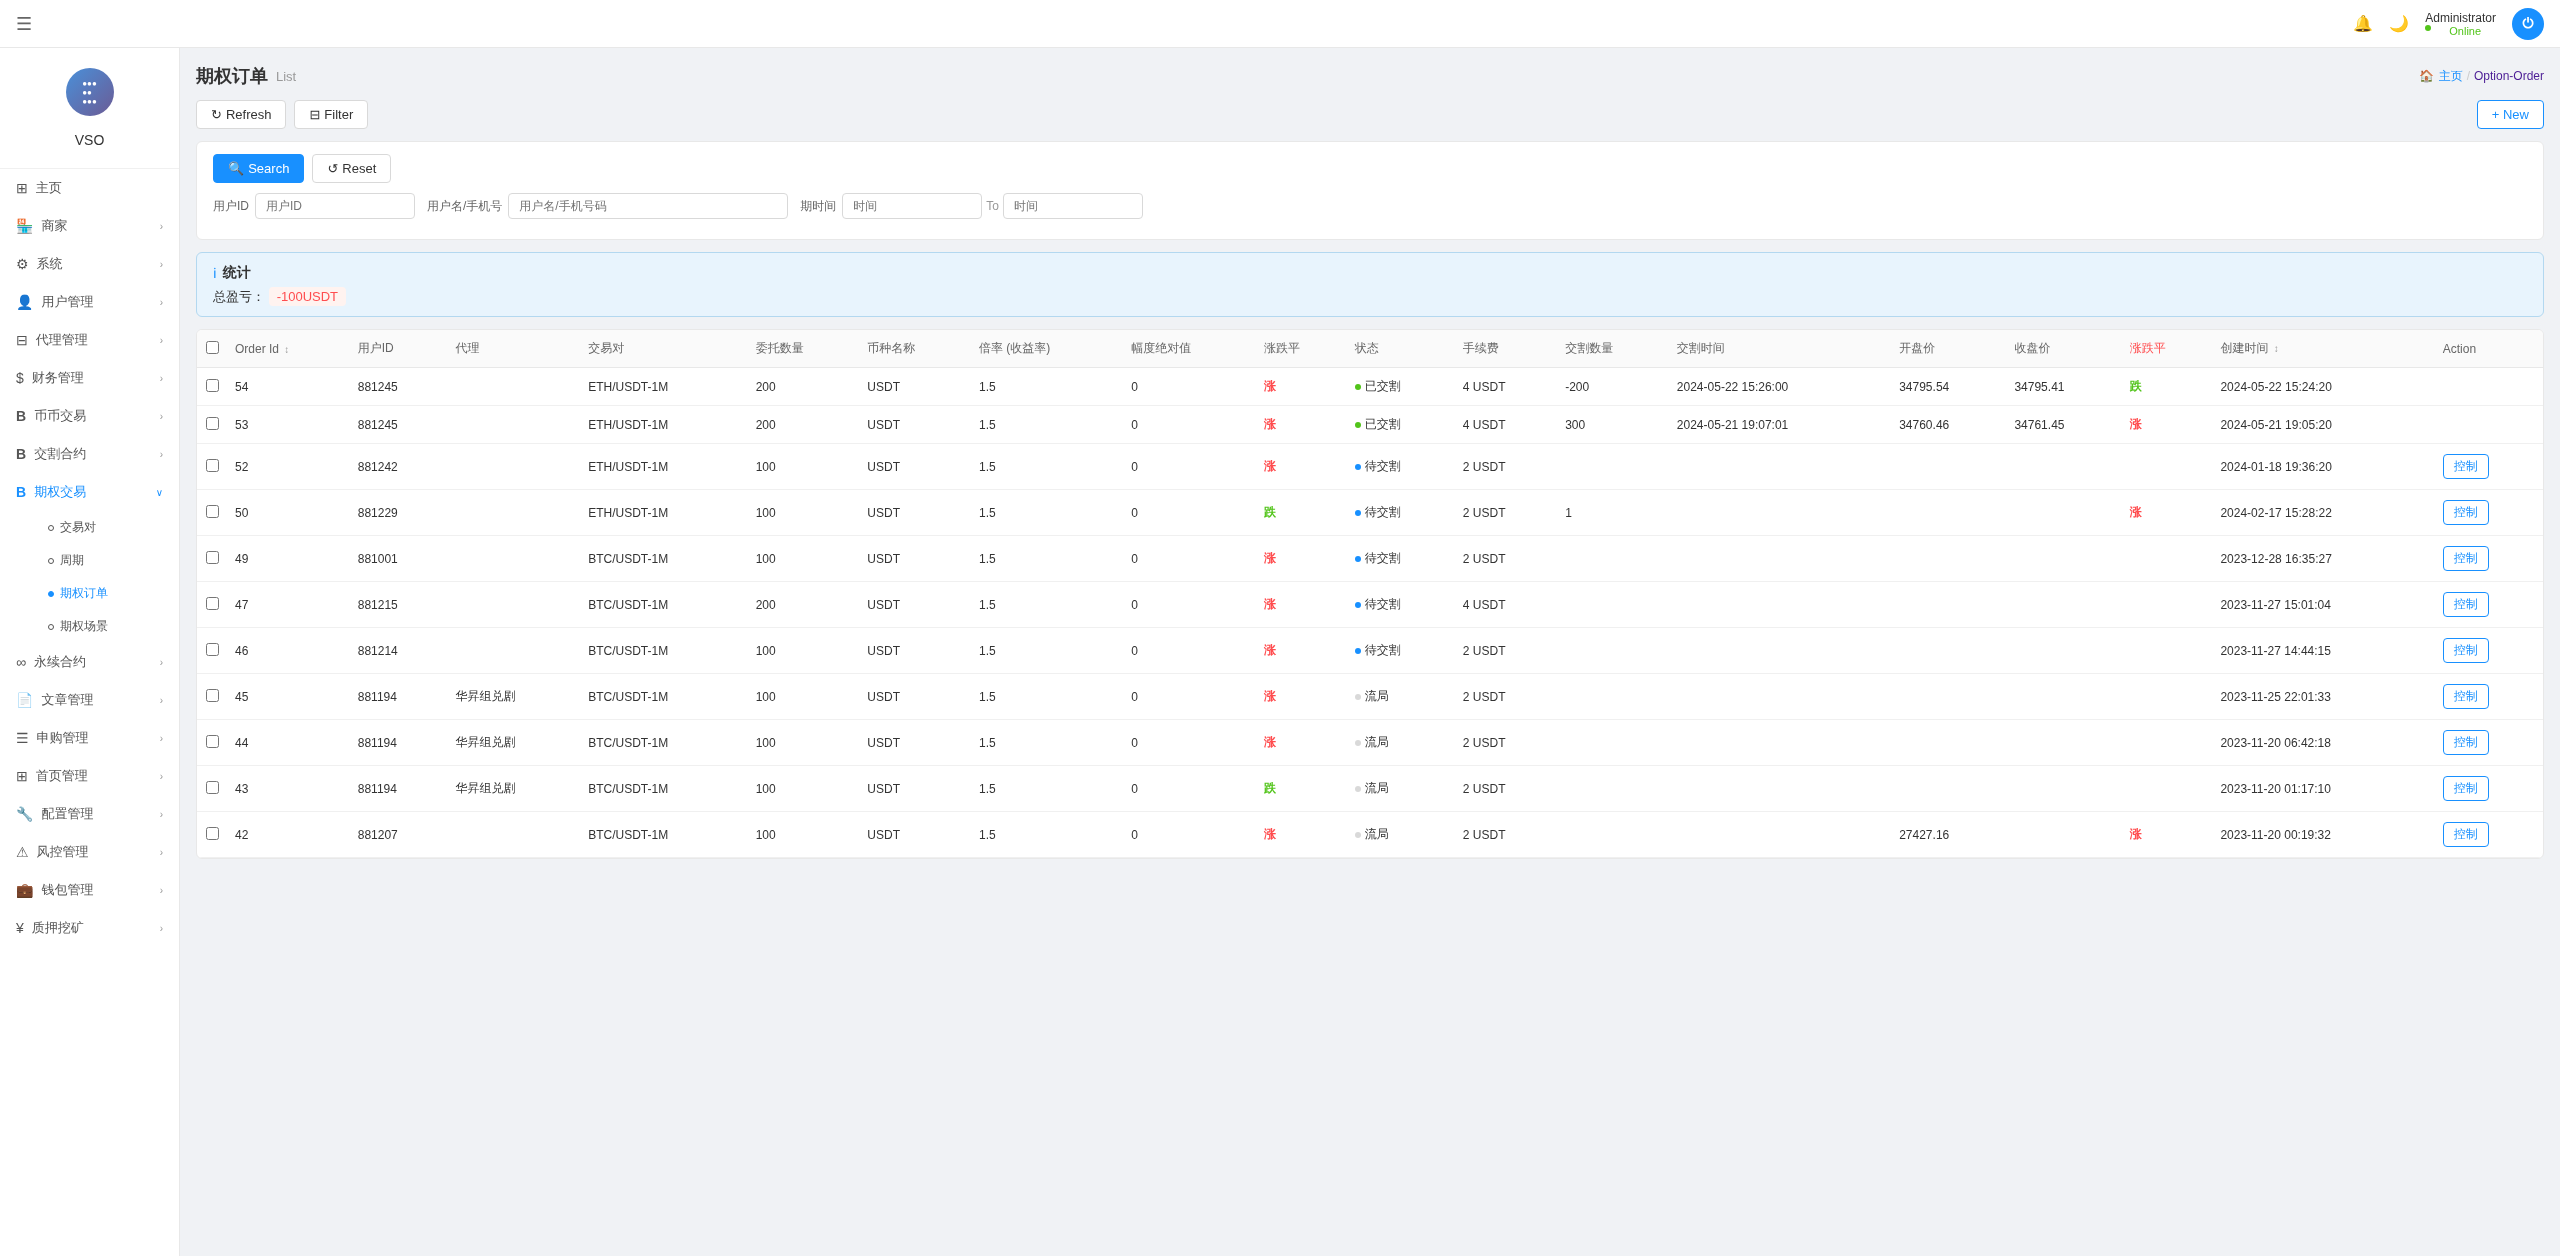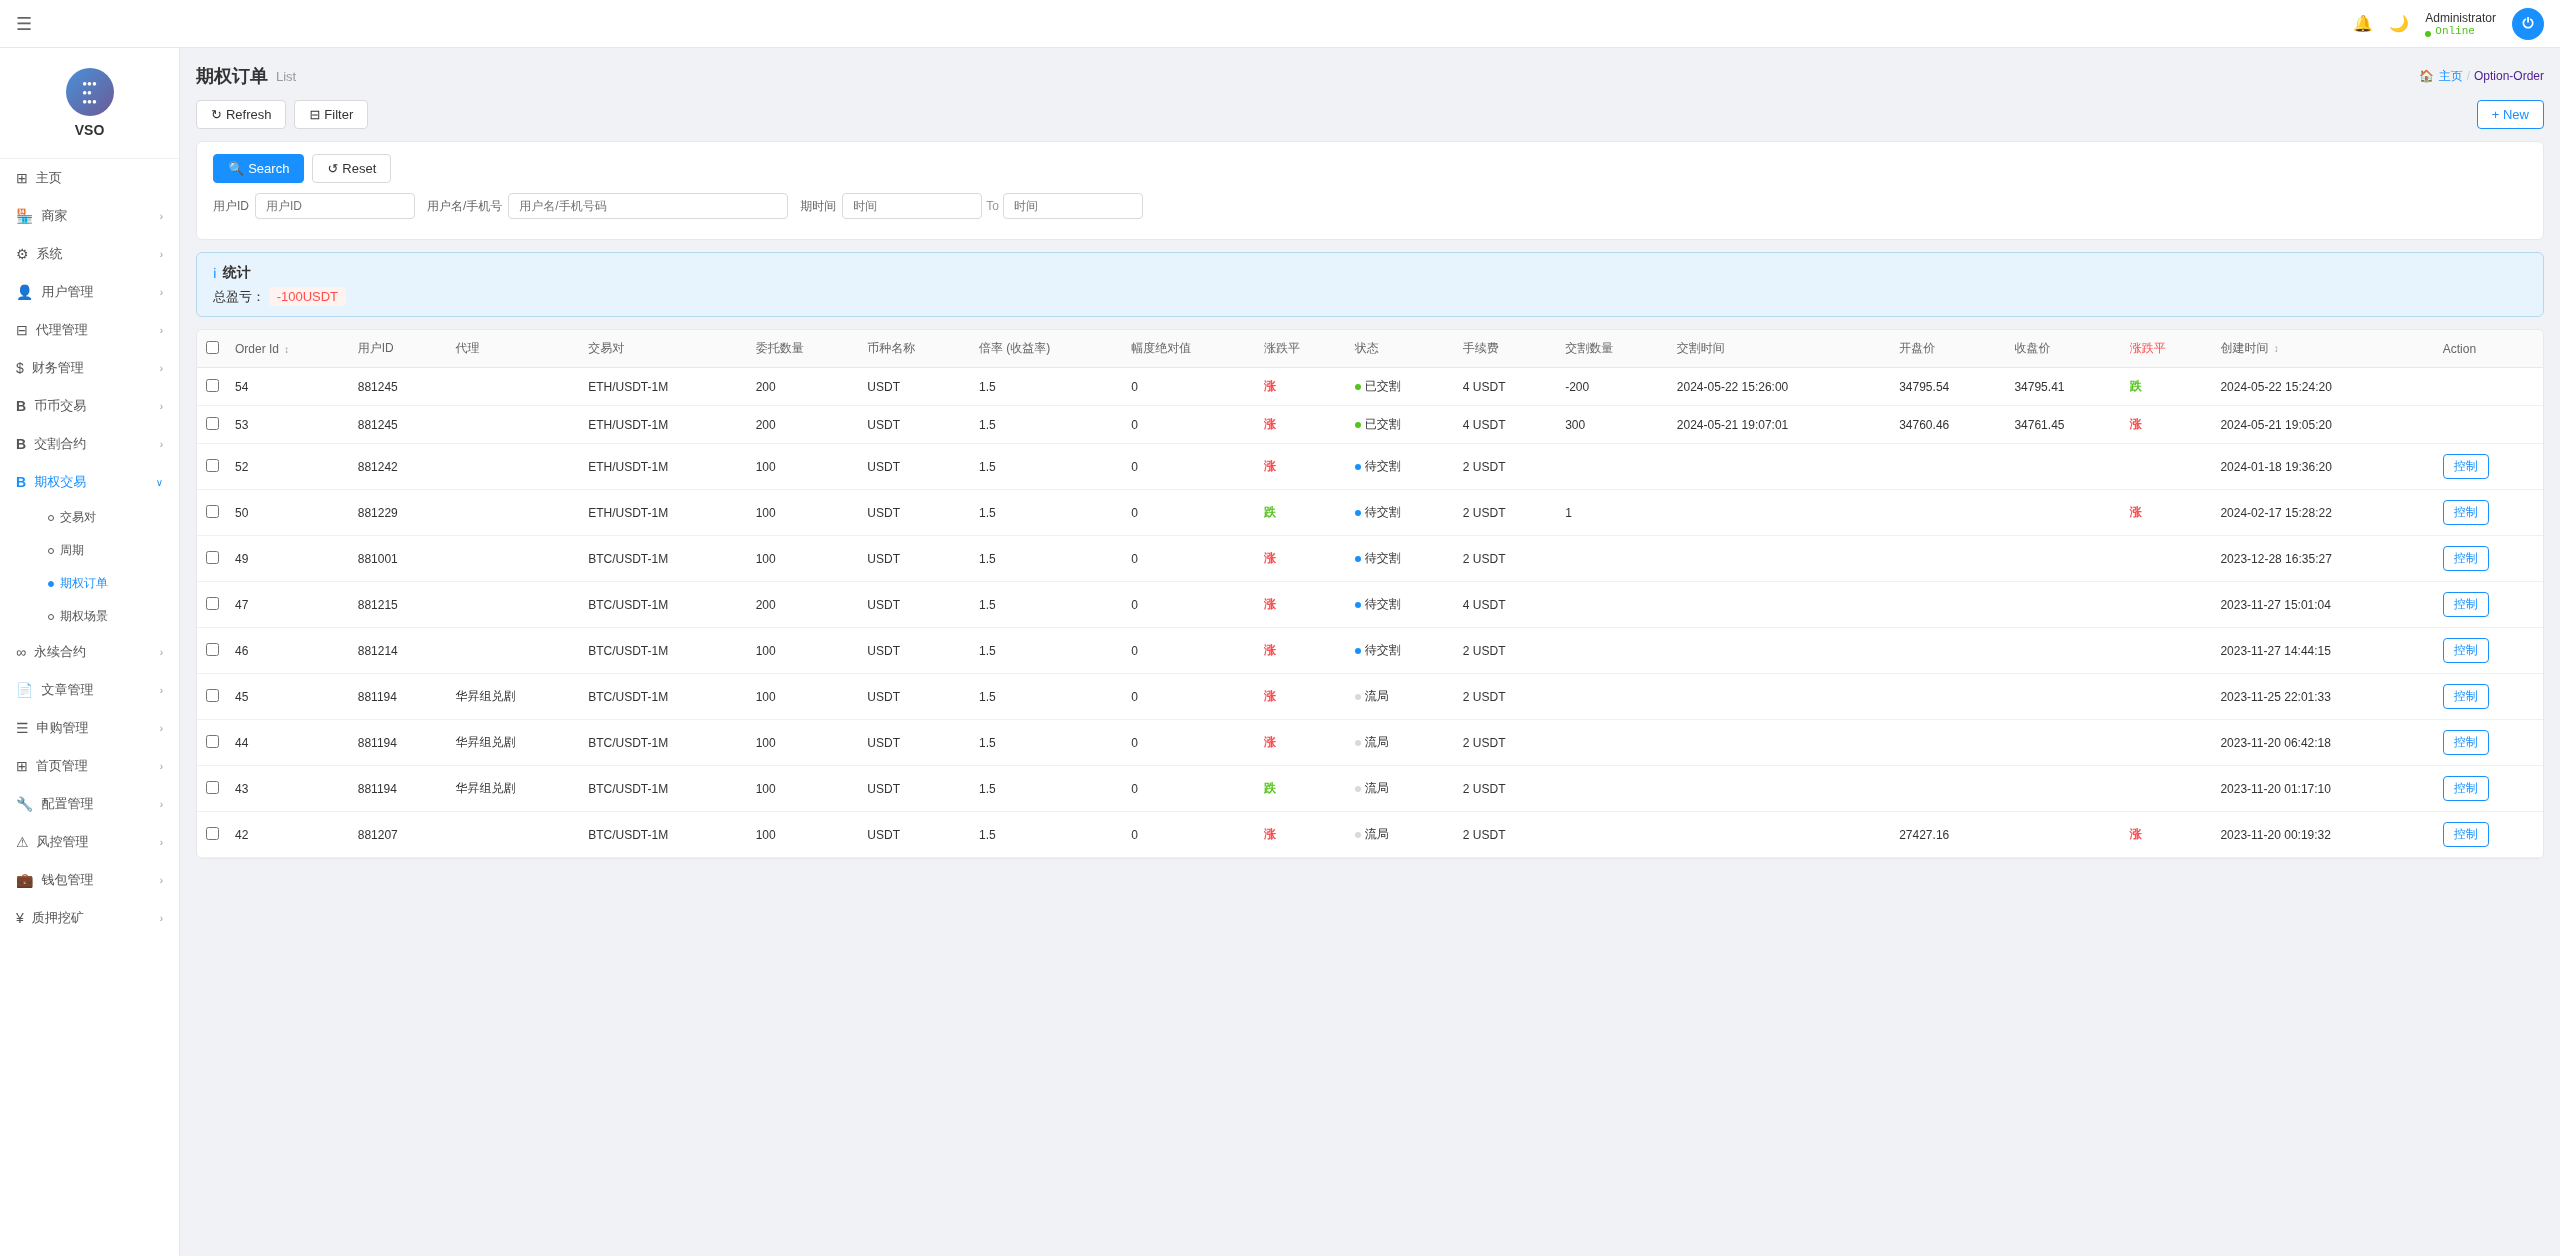--- a/index.html
+++ b/index.html
@@ -13,21 +13,21 @@
     .avatar-circle { width: 32px; height: 32px; border-radius: 50%; background: #1890ff; display: flex; align-items: center; justify-content: center; color: #fff; font-size: 14px; font-weight: bold; cursor: pointer; }
     .icon-bell, .icon-moon { font-size: 16px; color: #666; cursor: pointer; }
 
     
     .layout { display: flex; margin-top: 48px; }
 
     
     .sidebar { width: 180px; background: #fff; min-height: calc(100vh - 48px); border-right: 1px solid #e8e8e8; position: fixed; top: 48px; left: 0; bottom: 0; overflow-y: auto; }
     .logo-area { padding: 20px 0; display: flex; flex-direction: column; align-items: center; border-bottom: 1px solid #f0f0f0; }
     .logo-circle { width: 48px; height: 48px; border-radius: 50%; background: linear-gradient(135deg, #4a90d9, #6b5b95); display: flex; align-items: center; justify-content: center; color: #fff; font-size: 10px; font-weight: bold; }
-    .logo-text { margin-top: 6px; font-size: 14px; font-weight: bold; color: #333; }
+    .logo-text { margin-top: 16px; font-size: 14px; font-weight: normal; color: #333; }
 
     .nav-item { display: flex; align-items: center; padding: 10px 16px; cursor: pointer; color: #555; font-size: 13px; justify-content: space-between; }
     .nav-item.active { color: #1890ff; }
     .nav-item-left { display: flex; align-items: center; gap: 8px; }
     .nav-icon { font-size: 14px; }
     .nav-arrow { font-size: 10px; color: #999; }
 
     .nav-sub { padding-left: 32px; }
     .nav-sub-item { display: flex; align-items: center; padding: 8px 16px; cursor: pointer; color: #555; font-size: 12px; gap: 6px; }
     .nav-sub-item.active { color: #1890ff; }
@@ -92,21 +92,21 @@
 
 <div class="topbar">
   <div class="topbar-left">
     <span class="menu-icon">☰</span>
   </div>
   <div class="topbar-right">
     <span class="icon-bell">🔔</span>
     <span class="icon-moon">🌙</span>
     <div>
       <div style="font-size:12px;color:#333;text-align:left;">Administrator</div>
-      <div style="display:flex;align-items:flex-end;gap:4px;font-family:Liberation Mono, monospace;">
+      <div style="display:flex;align-items:flex-start;gap:18px;">
         <span style="width:6px;height:6px;border-radius:50%;background:#52c41a;display:inline-block;"></span>
         <span style="font-size:11px;color:#52c41a;">Online</span>
       </div>
     </div>
     <div class="avatar-circle">⏻</div>
   </div>
 </div>
 
 <div class="layout">
 

